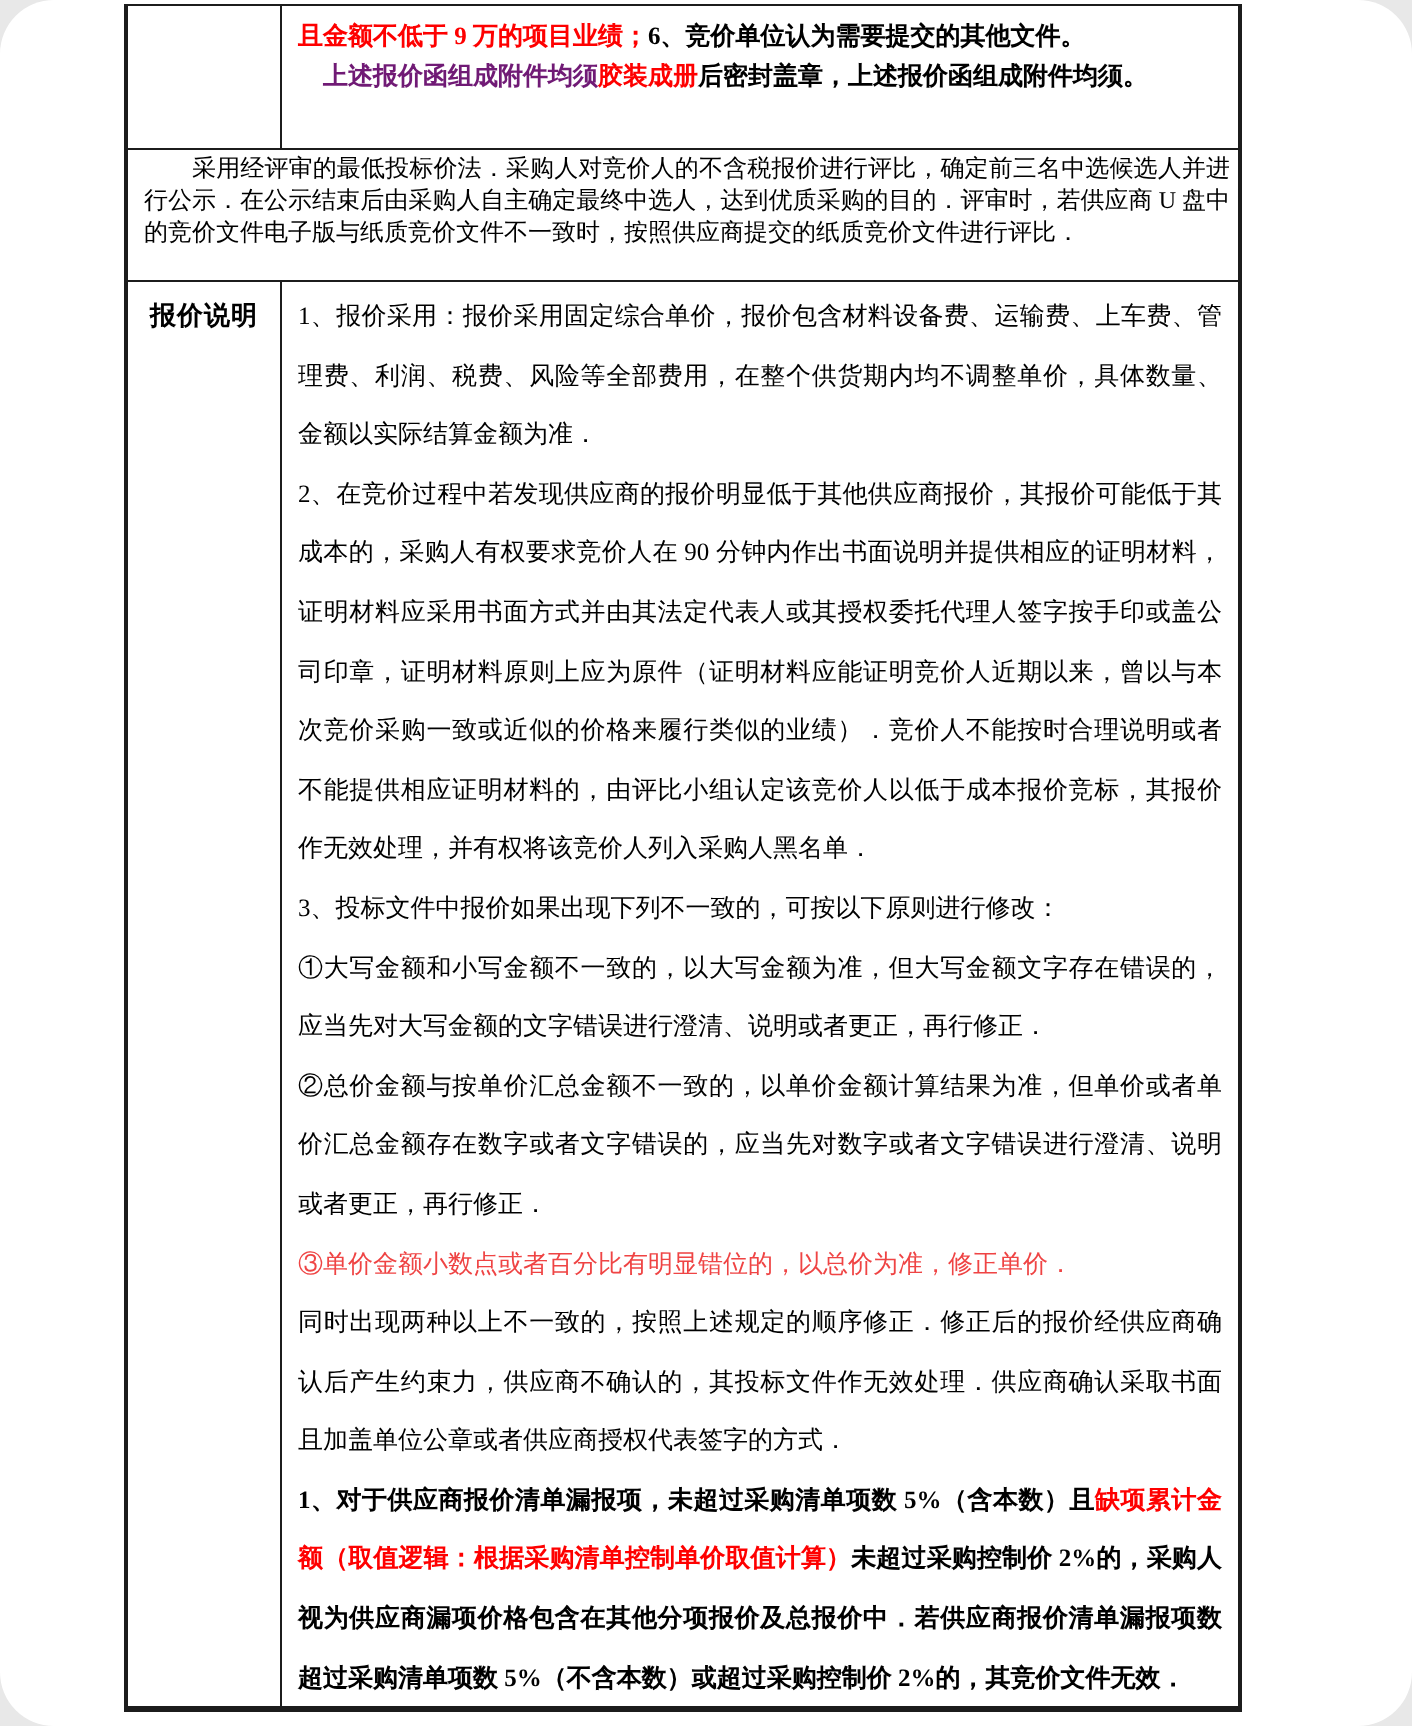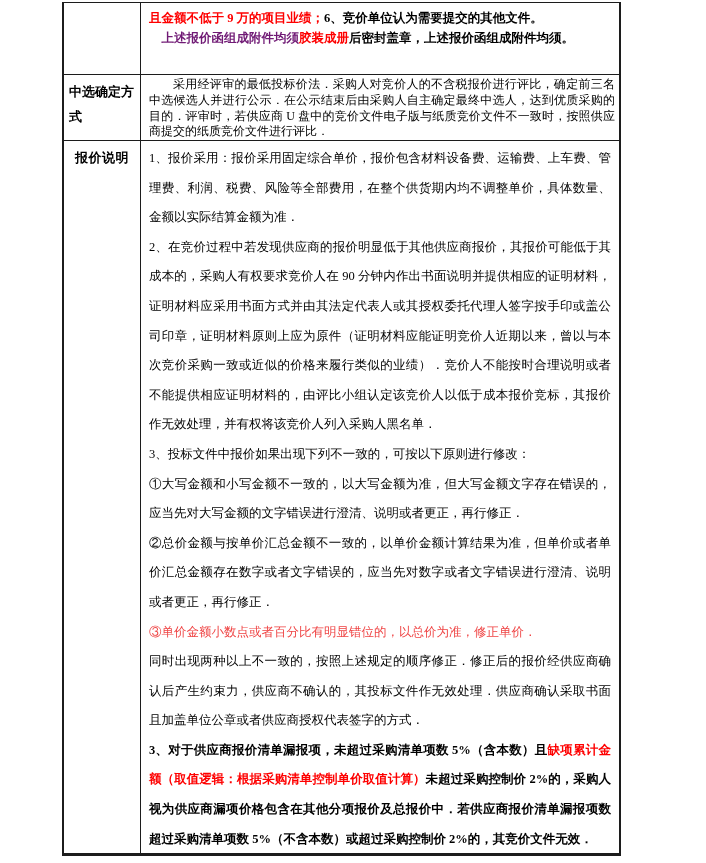--- a/index.html
+++ b/index.html
@@ -5,20 +5,21 @@
   * { margin: 0; padding: 0; box-sizing: border-box; }
   html, body { background: #e8e8e8; }
   #page {
     position: relative;
     width: 706px;
     height: 863px;
     background: #ffffff;
     font-family: "Liberation Serif", "DejaVu Serif", serif;
     color: #000;
     overflow: hidden;
+    border-radius: 27px;
   }
   .doc-table {
     position: absolute;
     left: 62px;
     top: 2px;
     width: 559px;
     height: 854px;
     border-top: 1px solid #1c1c1c;
     border-left: 2px solid #1c1c1c;
     border-right: 2px solid #1c1c1c;
@@ -71,34 +72,33 @@
 
     <div class="t-row r1">
       <div class="label-cell"></div>
       <div class="content-cell">
           <div class="para indent-0 bold"><span style="color: rgb(254, 0, 0);">且金额不低于 9 万的项目业绩；</span><span style="color: rgb(0, 0, 0);">6、竞价单位认为需要提交的其他文件。</span></div>
           <div class="para indent-1 bold"><span style="color: #701a75;">上述报价函组成附件均须</span><span style="color: rgb(254, 0, 0);">胶装成册</span><span style="color: rgb(0, 0, 0);">后密封盖章，上述报价函组成附件均须。</span></div>
         </div>
     </div>
 
     <div class="t-row r2">
-      <div class="label-cell">中选确定方式</div>
       <div class="content-cell">
           <div class="para indent-2"><span style="color: rgb(0, 0, 0);">采用经评审的最低投标价法．采购人对竞价人的不含税报价进行评比，确定前三名中选候选人并进行公示．在公示结束后由采购人自主确定最终中选人，达到优质采购的目的．评审时，若供应商 U 盘中的竞价文件电子版与纸质竞价文件不一致时，按照供应商提交的纸质竞价文件进行评比．</span></div>
         </div>
     </div>
 
     <div class="t-row r3">
       <div class="label-cell">报价说明</div>
       <div class="content-cell">
           <div class="para indent-0"><span style="color: rgb(0, 0, 0);">1、报价采用：报价采用固定综合单价，报价包含材料设备费、运输费、上车费、管理费、利润、税费、风险等全部费用，在整个供货期内均不调整单价，具体数量、金额以实际结算金额为准．</span></div>
           <div class="para indent-0"><span style="color: rgb(0, 0, 0);">2、在竞价过程中若发现供应商的报价明显低于其他供应商报价，其报价可能低于其成本的，采购人有权要求竞价人在 90 分钟内作出书面说明并提供相应的证明材料，证明材料应采用书面方式并由其法定代表人或其授权委托代理人签字按手印或盖公司印章，证明材料原则上应为原件（证明材料应能证明竞价人近期以来，曾以与本次竞价采购一致或近似的价格来履行类似的业绩）．竞价人不能按时合理说明或者不能提供相应证明材料的，由评比小组认定该竞价人以低于成本报价竞标，其报价作无效处理，并有权将该竞价人列入采购人黑名单．</span></div>
           <div class="para indent-0"><span style="color: rgb(0, 0, 0);">3、投标文件中报价如果出现下列不一致的，可按以下原则进行修改：</span></div>
           <div class="para indent-0"><span style="color: rgb(0, 0, 0);">①大写金额和小写金额不一致的，以大写金额为准，但大写金额文字存在错误的，应当先对大写金额的文字错误进行澄清、说明或者更正，再行修正．</span></div>
           <div class="para indent-0"><span style="color: rgb(0, 0, 0);">②总价金额与按单价汇总金额不一致的，以单价金额计算结果为准，但单价或者单价汇总金额存在数字或者文字错误的，应当先对数字或者文字错误进行澄清、说明或者更正，再行修正．</span></div>
           <div class="para indent-0"><span style="color: #ef4444;">③单价金额小数点或者百分比有明显错位的，以总价为准，修正单价．</span></div>
           <div class="para indent-0"><span style="color: rgb(0, 0, 0);">同时出现两种以上不一致的，按照上述规定的顺序修正．修正后的报价经供应商确认后产生约束力，供应商不确认的，其投标文件作无效处理．供应商确认采取书面且加盖单位公章或者供应商授权代表签字的方式．</span></div>
-          <div class="para indent-0 bold"><span style="color: rgb(0, 0, 0);">3、对于供应商报价清单漏报项，未超过采购清单项数 5%（含本数）且</span><span style="color: rgb(254, 0, 0);">缺项累计金额（取值逻辑：根据采购清单控制单价取值计算）</span><span style="color: rgb(0, 0, 0);">未超过采购控制价 2%的，采购人视为供应商漏项价格包含在其他分项报价及总报价中．若供应商报价清单漏报项数超过采购清单项数 5%（不含本数）或超过采购控制价 2%的，其竞价文件无效．</span></div>
+          <div class="para indent-0 bold"><span style="color: rgb(0, 0, 0);">1、对于供应商报价清单漏报项，未超过采购清单项数 5%（含本数）且</span><span style="color: rgb(254, 0, 0);">缺项累计金额（取值逻辑：根据采购清单控制单价取值计算）</span><span style="color: rgb(0, 0, 0);">未超过采购控制价 2%的，采购人视为供应商漏项价格包含在其他分项报价及总报价中．若供应商报价清单漏报项数超过采购清单项数 5%（不含本数）或超过采购控制价 2%的，其竞价文件无效．</span></div>
         </div>
     </div>
 
   </div>
 </div>
 
 </body></html>

